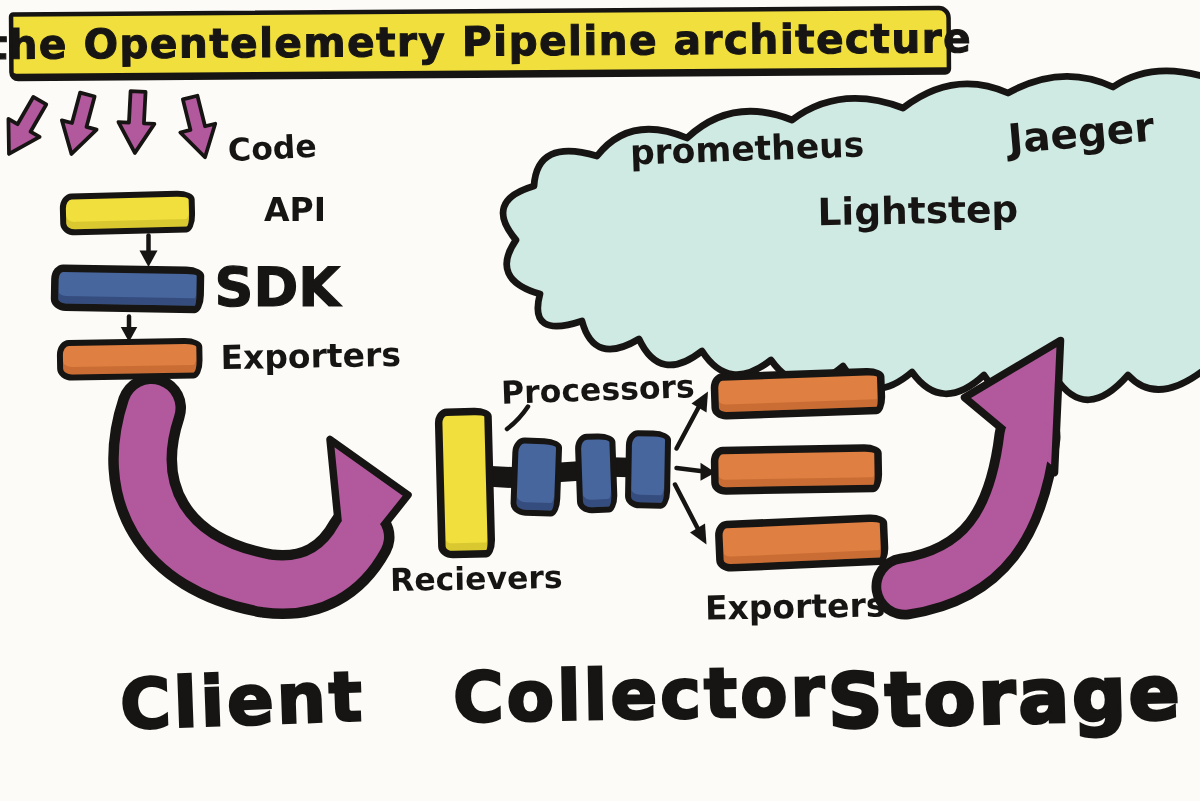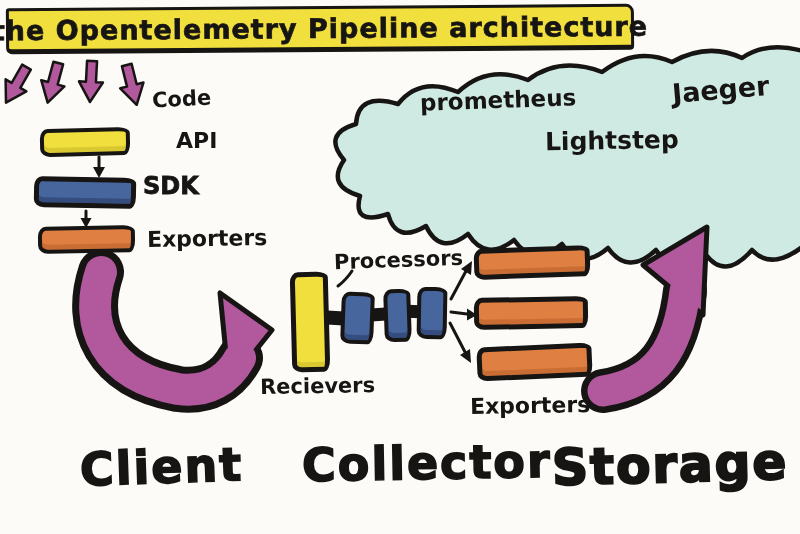--- a/index.html
+++ b/index.html
@@ -118,21 +118,21 @@
   <div class="label" style="left:420px;top:88px;font-size:23px;transform:rotate(-2deg);">prometheus</div>
   <div class="label" style="left:545px;top:128px;font-size:25px;transform:rotate(-1deg);">Lightstep</div>
   <div class="label" style="left:672px;top:76px;font-size:27px;transform:rotate(-5deg);">Jaeger</div>
 
   <div class="box box-yellow" style="left:40px;top:128px;width:90px;height:28px;transform:rotate(-1.5deg);"></div>
   <div class="box box-blue" style="left:34px;top:177px;width:102px;height:31px;transform:rotate(1deg);border-width:5px;"></div>
   <div class="box box-orange" style="left:38px;top:226px;width:97px;height:27px;transform:rotate(-1deg);"></div>
 
   <div class="label" style="left:152px;top:88px;font-size:21px;transform:rotate(-3deg);">Code</div>
   <div class="label" style="left:148px;top:129px;font-size:22px;margin-left:28px;">API</div>
-  <div class="label" style="left:143px;top:174px;font-size:24px;-webkit-text-stroke:0.8px var(--ink);">SDK</div>
+  <div class="label" style="left:143px;top:174px;font-size:36px;-webkit-text-stroke:0.8px var(--ink);">SDK</div>
   <div class="label" style="left:147px;top:227px;font-size:22px;transform:rotate(-1deg);">Exporters</div>
 
   <div class="box box-yellow" style="left:291px;top:272px;width:38px;height:100px;transform:rotate(-1.5deg);border-width:5px;"></div>
   <div class="box box-blue" style="left:341px;top:292px;width:33px;height:52px;transform:rotate(2deg);"></div>
   <div class="box box-blue" style="left:384px;top:289px;width:27px;height:53px;transform:rotate(-2deg);"></div>
   <div class="box box-blue" style="left:417px;top:287px;width:30px;height:52px;transform:rotate(1deg);"></div>
 
   <div class="label" style="left:334px;top:249px;font-size:21px;transform:rotate(-2deg);">Processors</div>
   <div class="label" style="left:260px;top:375px;font-size:21px;transform:rotate(-1deg);">Recievers</div>
 

